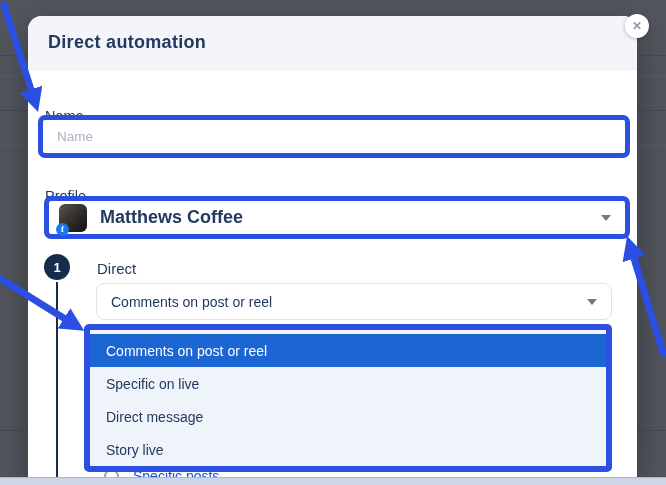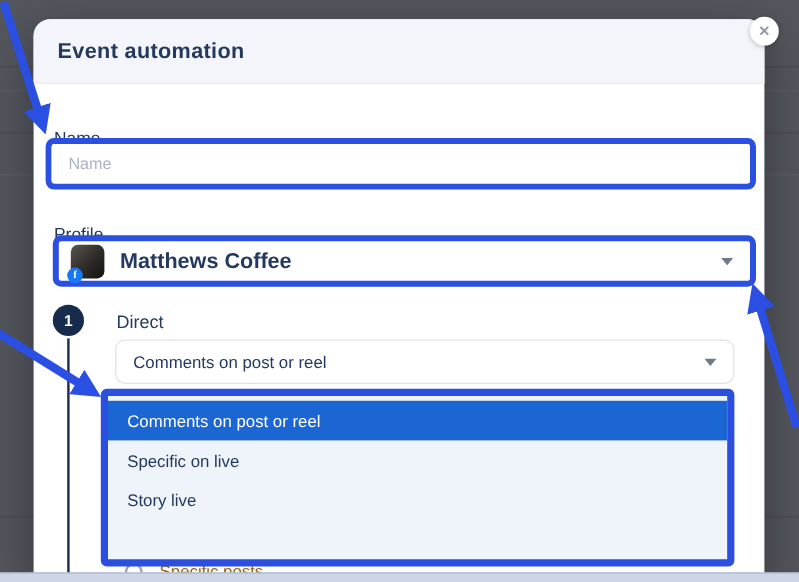--- a/index.html
+++ b/index.html
@@ -110,41 +110,41 @@
   }
   .dd-item.selected { background:#1b66d2; color:#ffffff; }
 
   .radio-row {
     position:absolute; left:76px; top:452px; display:flex; align-items:center; z-index:2;
   }
   .radio-circle {
     width:15px; height:15px; border:2px solid #98a2b3; border-radius:50%;
     background:#ffffff;
   }
-  .radio-label { margin-left:14px; font-size:14px; font-weight:500; color:#a16207; }
+  .radio-label { margin-left:14px; font-size:14px; font-weight:500; color:#1d4ed8; }
 
   .arrows { position:absolute; left:0; top:0; z-index:60; pointer-events:none; }
 </style>
 </head>
 <body>
 
 <div id="canvas">
 
   <div class="band" style="top:55px"></div>
   <div class="band-light" style="top:75px"></div>
   <div class="band" style="top:110px"></div>
   <div class="band-light" style="top:145px"></div>
   <div class="band" style="top:430px"></div>
   <div class="bg-text">d pr</div>
   <div class="bottom-strip"></div>
 
   <div class="modal">
 
     <div class="modal-header">
-      <div class="modal-title">Event automation</div>
+      <div class="modal-title">Direct automation</div>
     </div>
 
     <div class="close-btn">✕</div>
 
     <div class="field-label" style="top:92px">Name</div>
     <div class="name-box hl-box">
       <input class="name-input" type="text" placeholder="Name" style="">
     </div>
 
     <div class="field-label" style="top:172px">Profile</div>
@@ -166,20 +166,21 @@
     </div>
 
     <div class="radio-row">
       <div class="radio-circle"></div>
       <div class="radio-label">Specific posts</div>
     </div>
 
     <div class="dropdown">
       <div class="dd-item selected">Comments on post or reel</div>
       <div class="dd-item">Specific on live</div>
+      <div class="dd-item">Direct message</div>
       <div class="dd-item">Story live</div>
     </div>
 
   </div>
 
   <svg class="arrows" width="666" height="485" viewBox="0 0 666 485">
     <defs>
       <marker id="ah" markerWidth="3.4" markerHeight="3.4" refX="1.0" refY="1.7" orient="auto">
         <path d="M0,0 L3.4,1.7 L0,3.4 Z" fill="#2b4fe2"></path>
       </marker>

